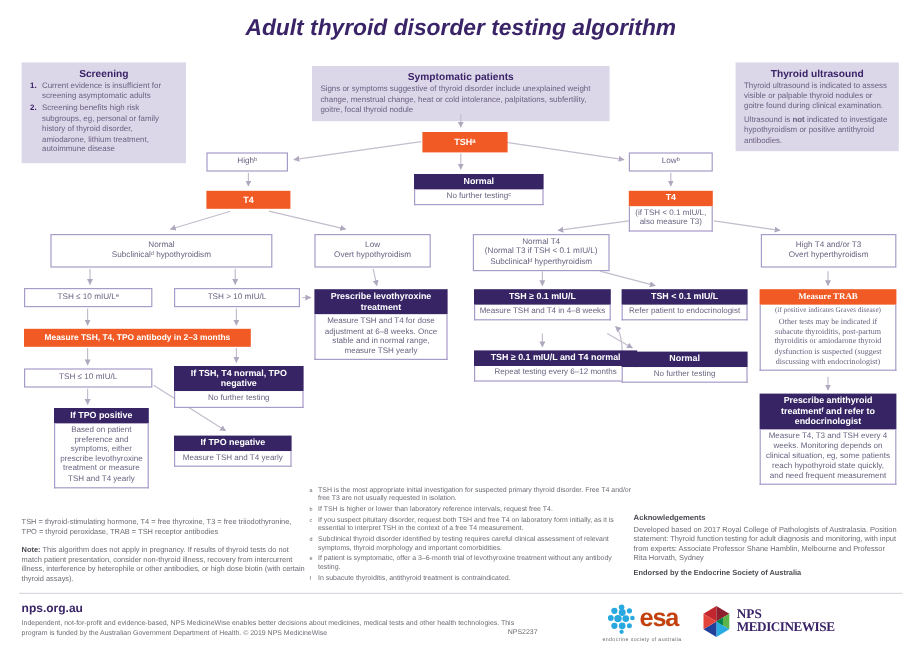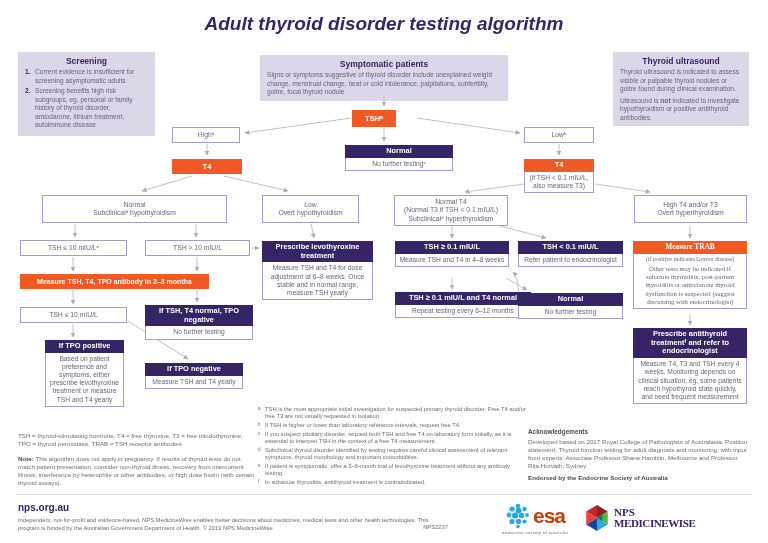--- a/index.html
+++ b/index.html
@@ -107,21 +107,21 @@
       <line x1="197" y1="290" x2="197" y2="302" marker-end="url(#arw)"></line>
       <line x1="73" y1="324" x2="73" y2="337" marker-end="url(#arw)"></line>
       <line x1="128" y1="321" x2="188" y2="359" marker-end="url(#arw)"></line>
       <line x1="452" y1="278" x2="452" y2="289" marker-end="url(#arw)"></line>
       <line x1="506" y1="278" x2="527" y2="290" marker-end="url(#arw)"></line>
       <path d="M508,318 C521,314 521,280 513,272" marker-end="url(#arw)"></path>
       <line x1="690" y1="314" x2="690" y2="325" marker-end="url(#arw)"></line>
     </g>
   </svg>
 
-  <div class="node orangebox" style="left:352px;top:110px;width:44px;height:17px;">TSHᵃ</div>
+  <div class="node orangebox" style="left:352px;top:110px;width:71px;height:17px;">TSHᵃ</div>
 
   <div class="node plain" style="left:172px;top:127px;width:68px;height:16px;">Highᵇ</div>
   <div class="node plain" style="left:524px;top:127px;width:70px;height:16px;">Lowᵇ</div>
 
   <div class="node" style="left:345px;top:145px;width:108px;">
     <div class="phead">Normal</div>
     <div class="pbody">No further testingᶜ</div>
   </div>
 
   <div class="node orangebox" style="left:172px;top:159px;width:70px;height:15px;">T4</div>

